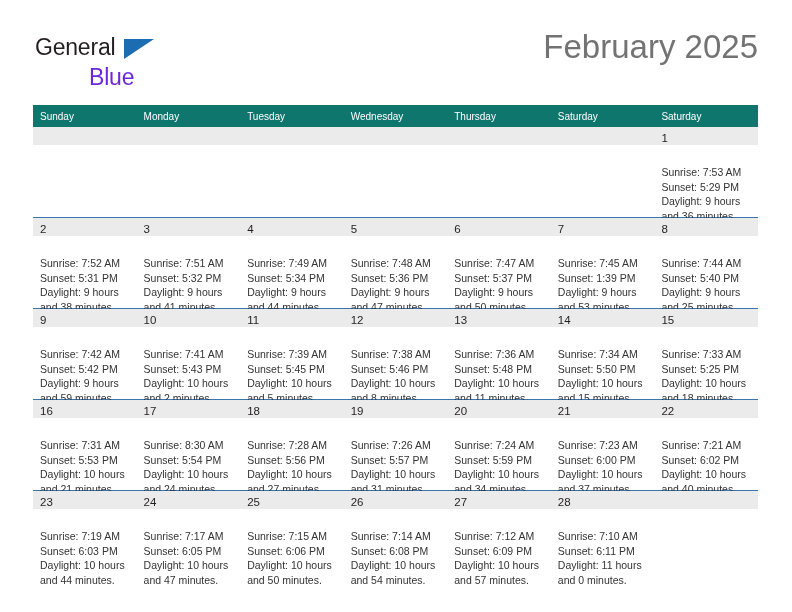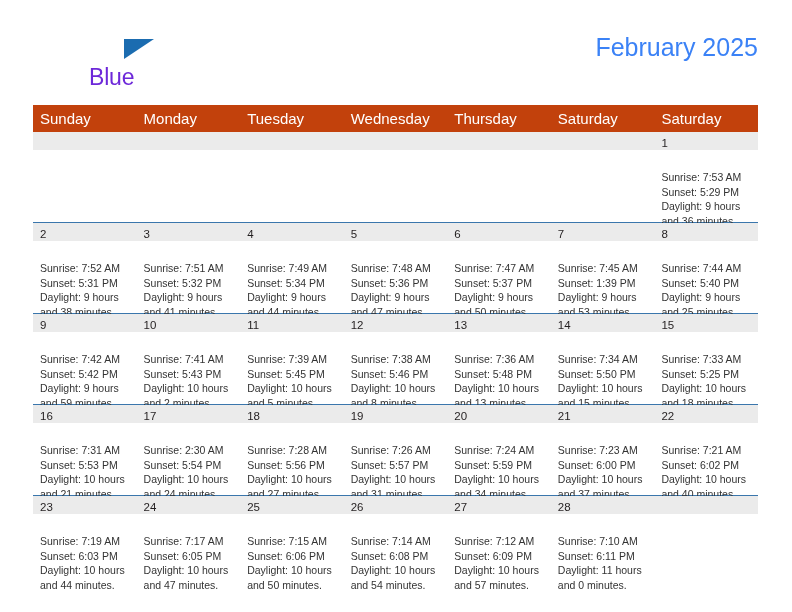--- a/index.html
+++ b/index.html
@@ -66,22 +66,22 @@
     border-right: 30px solid transparent;
   }
 
   .title-block {
     position: absolute;
     right: 0;
     top: 0;
     text-align: right;
   }
   .cal-title {
-    font-size: 25px;
-    color: #3b82f6;
+    font-size: 33px;
+    color: #737373;
     line-height: 30px;
     white-space: nowrap;
   }
   .cal-subtitle {
     font-size: 13.5px;
     color: #231f20;
     line-height: 22px;
     margin-top: 3px;
     white-space: nowrap;
   }
@@ -89,23 +89,23 @@
   
   .calendar {
     position: absolute;
     left: 33px;
     top: 105px;
     width: 725px;
     border-collapse: collapse;
     table-layout: fixed;
   }
   .calendar th {
-    background: #c2410c;
+    background: #0f766e;
     color: #ffffff;
-    font-size: 15px;
+    font-size: 10px;
     font-weight: normal;
     text-align: left;
     padding: 5px 0 5px 7px;
     height: 12px;
     border: none;
   }
   .calendar td {
     vertical-align: top;
     padding: 0;
     border: none;
@@ -146,20 +146,21 @@
   }
 </style>
 </head>
 <body>
 
 <div class="page">
 
   <div class="header">
 
     <div class="brand">
+      <span class="brand-general">General</span>
       <span class="brand-triangle"></span>
       <span class="brand-blue">Blue</span>
     </div>
 
     <div class="title-block">
       <div class="cal-title">February 2025</div>
     </div>
 
   </div>
 
@@ -343,21 +344,21 @@
               </div>
             </div>
           </td>
           <td>
             <div class="cell-inner">
               <div class="daynum-band"><span class="daynum">13</span></div>
               <div class="cell-info">
                 <div>Sunrise: 7:36 AM</div>
                 <div>Sunset: 5:48 PM</div>
                 <div>Daylight: 10 hours</div>
-                <div>and 13 minutes.</div>
+                <div>and 11 minutes.</div>
               </div>
             </div>
           </td>
           <td>
             <div class="cell-inner">
               <div class="daynum-band"><span class="daynum">14</span></div>
               <div class="cell-info">
                 <div>Sunrise: 7:34 AM</div>
                 <div>Sunset: 5:50 PM</div>
                 <div>Daylight: 10 hours</div>
@@ -386,21 +387,21 @@
                 <div>Sunset: 5:53 PM</div>
                 <div>Daylight: 10 hours</div>
                 <div>and 21 minutes.</div>
               </div>
             </div>
           </td>
           <td>
             <div class="cell-inner">
               <div class="daynum-band"><span class="daynum">17</span></div>
               <div class="cell-info">
-                <div>Sunrise: 2:30 AM</div>
+                <div>Sunrise: 8:30 AM</div>
                 <div>Sunset: 5:54 PM</div>
                 <div>Daylight: 10 hours</div>
                 <div>and 24 minutes.</div>
               </div>
             </div>
           </td>
           <td>
             <div class="cell-inner">
               <div class="daynum-band"><span class="daynum">18</span></div>
               <div class="cell-info">

